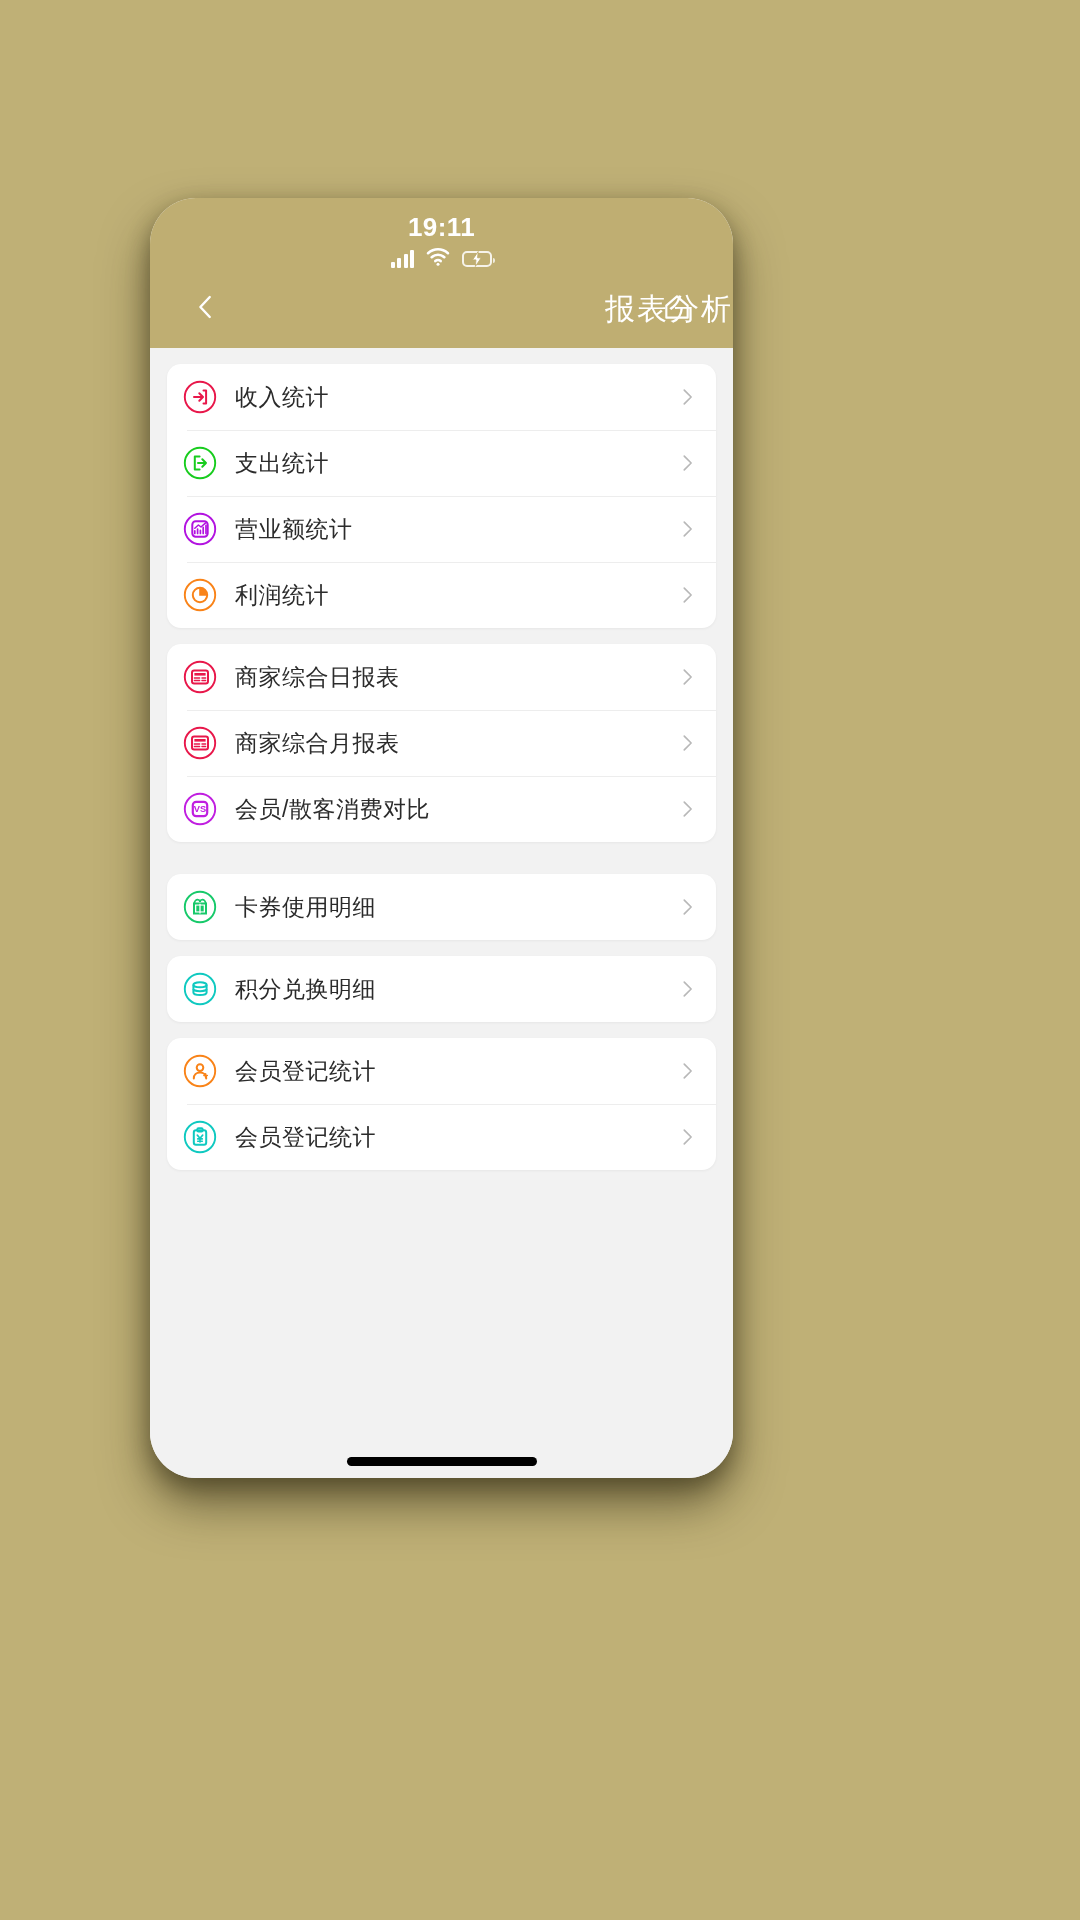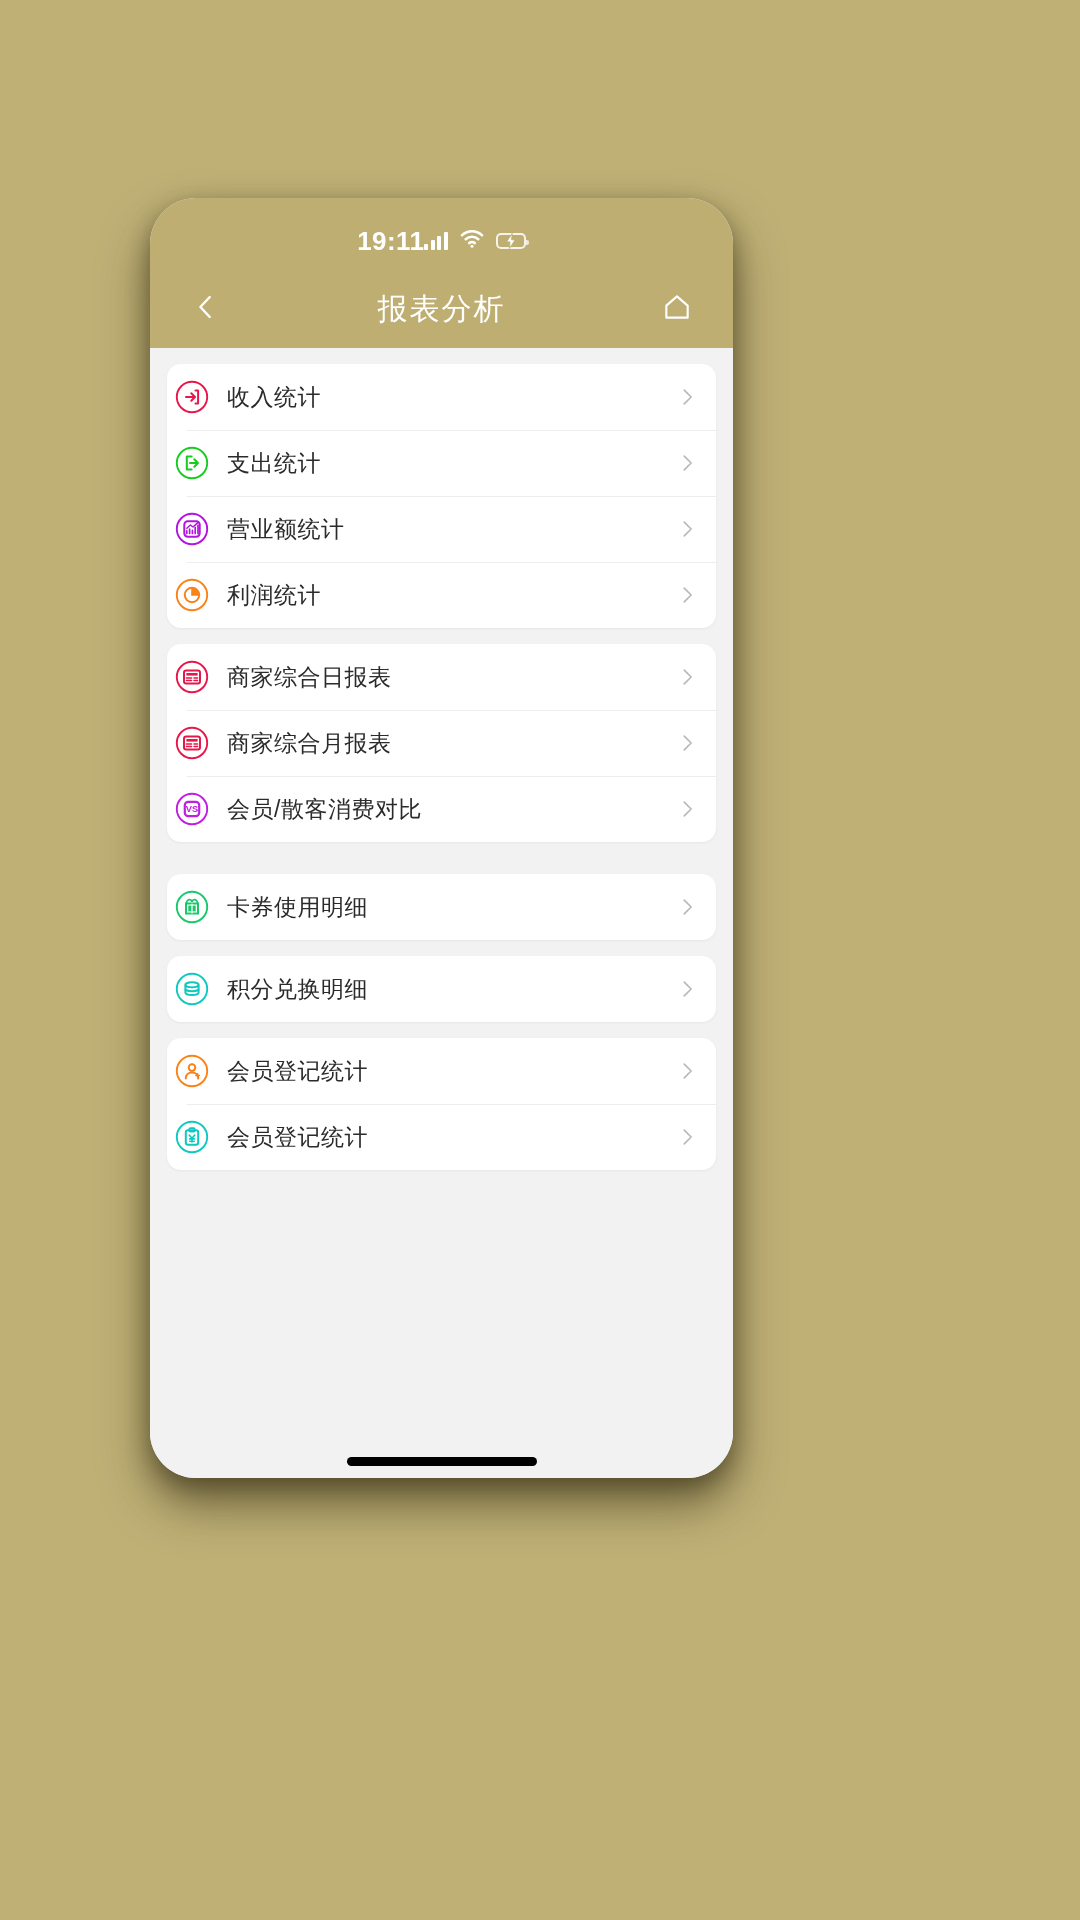--- a/index.html
+++ b/index.html
@@ -29,23 +29,24 @@
     box-shadow: 0 26px 48px rgba(40,34,12,0.55),
                 0 8px 22px rgba(40,34,12,0.40);
   }
 
   
   #status-bar {
     height: 72px;
     background: #bfae72;
     display: flex;
     align-items: center;
-    justify-content: center;
+    justify-content: space-between;
     padding: 14px 34px 0 34px;
     color: #ffffff;
+    flex-direction: column;
   }
   #status-time {
     font-size: 26px;
     font-weight: 700;
     letter-spacing: 0.4px;
   }
   #status-icons {
     display: flex;
     align-items: center;
     gap: 12px;
@@ -89,21 +90,21 @@
     height: 78px;
     background: #bfae72;
     display: flex;
     align-items: center;
     padding: 0 30px;
     position: relative;
   }
   #nav-title {
     position: absolute;
     left: 0; right: 0;
-    text-align: center;
+    text-align: right;
     color: #ffffff;
     font-size: 30px;
     letter-spacing: 2px;
   }
   .nav-btn {
     width: 52px; height: 52px;
     display: flex; align-items: center; justify-content: center;
     position: relative; z-index: 2;
   }
   #nav-home { margin-left: auto; }
@@ -121,21 +122,21 @@
     margin: 0 17px 16px 17px;
     border-radius: 14px;
     box-shadow: 0 1px 3px rgba(0,0,0,0.05);
     overflow: hidden;
   }
 
   .row {
     display: flex;
     align-items: center;
     height: 66px;
-    padding: 0 18px 0 8px;
+    padding: 0 18px 0 16px;
     position: relative;
   }
   .row + .row::before {
     content: "";
     position: absolute;
     left: 20px; right: 0; top: 0;
     height: 1px;
     background: #ededed;
   }
 

